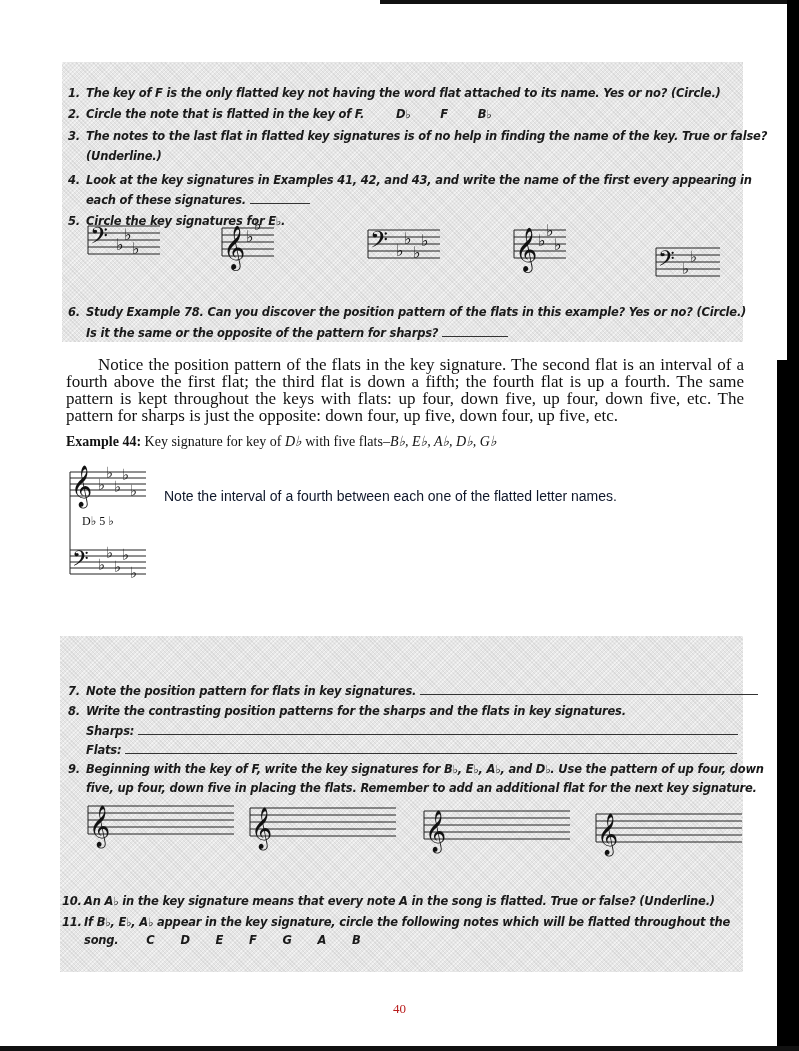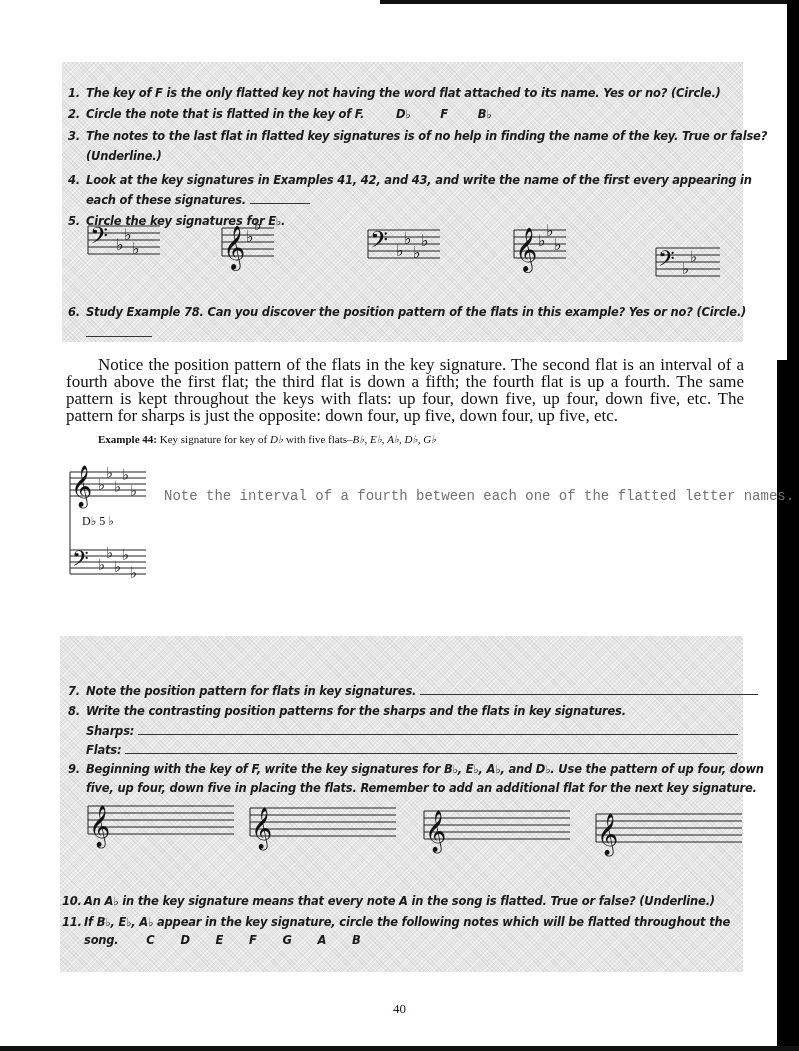--- a/index.html
+++ b/index.html
@@ -33,29 +33,29 @@
   .q.cont { left: 86px; }
   .blank { display: inline-block; border-bottom: 1px solid #333; height: 10px; vertical-align: baseline; }
 
   .prose {
     position: absolute; left: 66px; width: 678px;
     font-family: "Liberation Serif", serif; font-size: 17px; line-height: 17px;
     color: #111; text-align: justify;
   }
   .prose .indent { display: inline-block; width: 32px; }
   .ex44 { position: absolute; left: 66px; top: 433px;
-    font-family: "Liberation Serif", serif; font-size: 11px; color: #111; white-space: nowrap; margin-left: 32px; }
+    font-family: "Liberation Serif", serif; font-size: 14px; color: #111; white-space: nowrap; }
   .ex44 b { font-weight: bold; }
   .ex44 i { font-style: italic; }
   .note44 { position: absolute; left: 164px; top: 488px;
-    font-family: Liberation Mono, monospace; font-size: 14px; color: #737373; white-space: nowrap; }
+    font-family: Liberation Sans, sans-serif; font-size: 14px; color: #0f172a; white-space: nowrap; }
   .db5 { position: absolute; left: 82px; top: 514px;
     font-family: "Liberation Serif", serif; font-size: 12px; color: #111; }
   .page-num { position: absolute; left: 393px; top: 1001px;
-    font-family: "Liberation Serif", serif; font-size: 13px; color: #0f172a; }
+    font-family: "Liberation Serif", serif; font-size: 13px; color: #b91c1c; }
 
   svg.staff { position: absolute; overflow: visible; }
   .staff line { stroke: #222; stroke-width: 1; }
   .staff text { fill: #111; font-family: "DejaVu Sans", sans-serif; }
 </style>
 </head>
 <body>
 
 <div class="scan-top"></div>
 <div class="scan-right"></div>
@@ -153,20 +153,21 @@
     <line x1="0" y1="4" x2="0" y2="32"></line>
   <text x="2" y="26" font-size="26">𝄢</text>
   <text x="26" y="30" font-size="15">♭</text>
   <text x="34" y="18" font-size="15">♭</text>
 </svg>
 
 <div class="q" style="top:289px">
   <span class="num">6.</span><span>Study Example 78. Can you discover the position pattern of the flats in this example? Yes or no? (Circle.)</span>
 </div>
 <div class="q cont" style="top:310px">
+  <span>Is it the same or the opposite of the pattern for sharps?</span>
   <span class="blank" style="width:66px"></span>
 </div>
 
 <div class="prose" style="top:356px">
   <span class="indent"></span><span>Notice the position pattern of the flats in the key signature. The second flat is an interval of a fourth above the first flat; the third flat is down a fifth; the fourth flat is up a fourth. The same pattern is kept throughout the keys with flats: up four, down five, up four, down five, etc. The pattern for sharps is just the opposite: down four, up five, down four, up five, etc.</span>
 </div>
 
 <div class="ex44">
   <b>Example 44:</b>
   <span>Key signature for key of</span>

